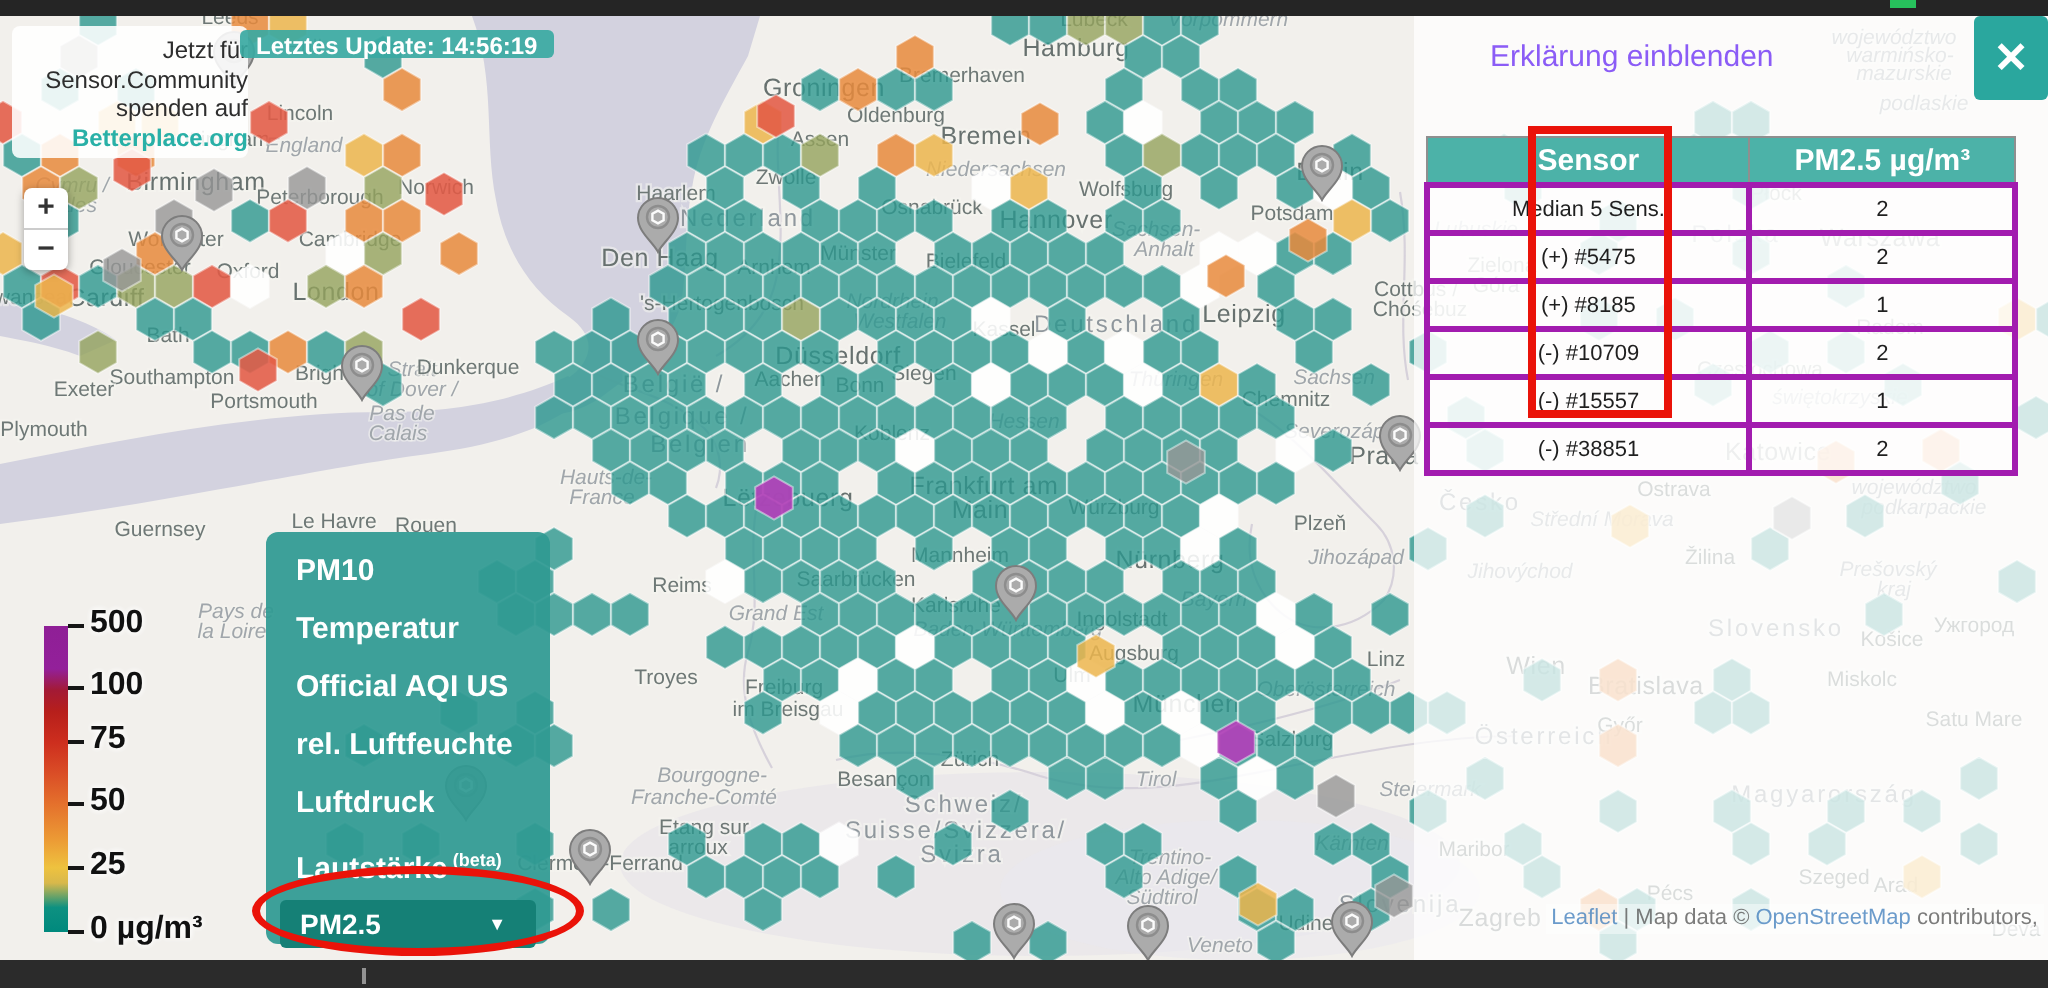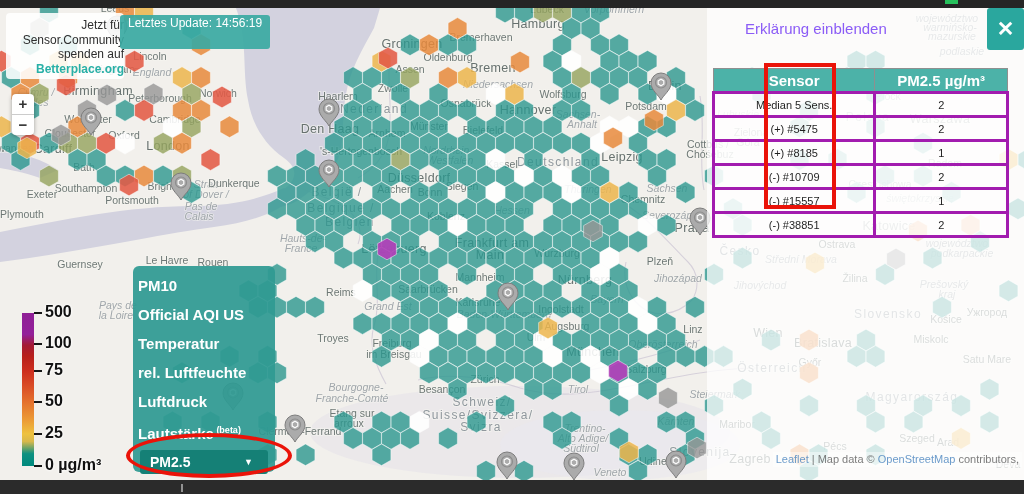--- a/index.html
+++ b/index.html
@@ -25,35 +25,35 @@
   .sensor-table th{background:#4cb2a8;color:#fff;font-size:15px;font-weight:bold;height:20px;border:1px solid #8f8f8f;}
   .sensor-table td{background:rgba(255,255,255,0.55);font-size:11px;color:#1f1f1f;text-align:center;height:19px;border:3px solid #a21caf;}
   
   .anno-rect{position:absolute;left:764px;top:63px;width:72px;height:146px;border:4px solid #ea1309;z-index:30;box-sizing:border-box;}
   .anno-ellipse{position:absolute;left:126px;top:433px;width:166px;height:45px;border:4px solid #ea1309;border-radius:50%;z-index:30;box-sizing:border-box;}
   
   .donate{position:absolute;left:6px;top:13px;width:118px;height:66px;background:rgba(255,255,255,0.88);border-radius:4px;
           z-index:25;text-align:right;font-size:12px;color:#2e2e2e;line-height:14.5px;padding-top:5px;box-sizing:border-box;}
   .donate .link{color:#29b0a7;font-weight:bold;cursor:pointer;}
   
-  .badge{position:absolute;left:120px;top:15px;height:34px;background:rgba(58,169,162,0.92);border-radius:3px;color:#fff;
-         font-size:12px;font-weight:normal;line-height:17px;padding:0 8px;z-index:25;white-space:nowrap;}
+  .badge{position:absolute;left:120px;top:15px;height:14px;background:rgba(58,169,162,0.92);border-radius:3px;color:#fff;
+         font-size:12px;font-weight:bold;line-height:17px;padding:0 8px;z-index:25;white-space:nowrap;}
   
   .zoomctl{position:absolute;left:12px;top:94px;width:22px;background:#fff;border-radius:4px;box-shadow:0 1px 4px rgba(0,0,0,0.35);z-index:25;overflow:hidden;}
   .zoomctl .zbtn{height:20px;text-align:center;line-height:20px;font-size:15px;font-weight:bold;color:#333;cursor:pointer;}
   .zoomctl .zbtn:first-child{border-bottom:1px solid #ccc;}
   
   .legend{position:absolute;left:0;top:300px;width:130px;height:180px;z-index:25;}
   .legend .bar{position:absolute;left:22px;top:13px;width:12px;height:153px;}
   .legend .tline{position:absolute;left:34px;width:8px;height:2px;background:#161616;}
   .legend .tlabel{position:absolute;left:45px;transform:translateY(-55%);font-size:16px;font-weight:bold;color:#111;
                   text-shadow:0 0 3px #fff,0 0 3px #fff;white-space:nowrap;}
   
   .layermenu{position:absolute;left:133px;top:266px;width:142px;height:206px;background:rgba(47,154,146,0.93);border-radius:6px;z-index:25;padding-top:5px;box-sizing:border-box;}
-  .menu-item{height:29px;line-height:29px;padding-left:5px;color:#fff;font-size:15px;font-weight:bold;cursor:pointer;white-space:nowrap;}
+  .menu-item{height:29px;line-height:29px;padding-left:15px;color:#fff;font-size:15px;font-weight:bold;cursor:pointer;white-space:nowrap;}
   .menu-item sup{font-size:9px;font-weight:bold;}
   .menu-selected{margin:5px 7px 0 7px;height:24px;background:#158076;border-radius:3px;display:flex;align-items:center;
                  justify-content:space-between;padding:0 15px 0 10px;color:#fff;font-size:14px;font-weight:bold;cursor:pointer;}
   .menu-selected .arrow{font-size:9px;}
   
   .attrib{position:absolute;right:2px;top:452px;z-index:26;text-align:center;font-size:11px;line-height:12.5px;color:rgba(80,80,80,0.75);
           background:rgba(255,255,255,0.45);padding:1px 3px;white-space:nowrap;}
   .attrib .link{color:rgba(70,130,190,0.8);cursor:pointer;}
   .attrib .brand{color:rgba(235,105,100,0.85);}
 </style>
@@ -864,22 +864,22 @@
         <div class="tline" style="top: 132.87px;"></div>
         <div class="tlabel" style="top: 133.87px;">25</div>
         <div class="tline" style="top: 165px;"></div>
         <div class="tlabel" style="top: 166px;">0 µg/m³</div>
       </div>
   </div>
 
   <div class="layermenu">
     <div id="layer-menu-items">
         <div class="menu-item">PM10</div>
+        <div class="menu-item">Temperatur</div>
         <div class="menu-item">Official AQI US</div>
-        <div class="menu-item">Temperatur</div>
         <div class="menu-item">rel. Luftfeuchte</div>
         <div class="menu-item">Luftdruck</div>
         <div class="menu-item">Lautstärke<sup> (beta)</sup></div>
       </div>
     <div class="menu-selected">
       <span>PM2.5</span>
       <span class="arrow">▼</span>
     </div>
   </div>
 

